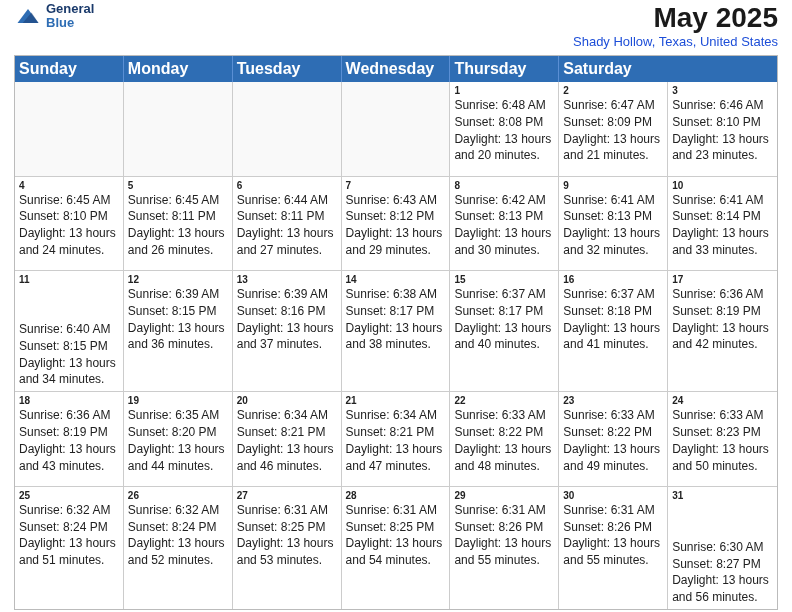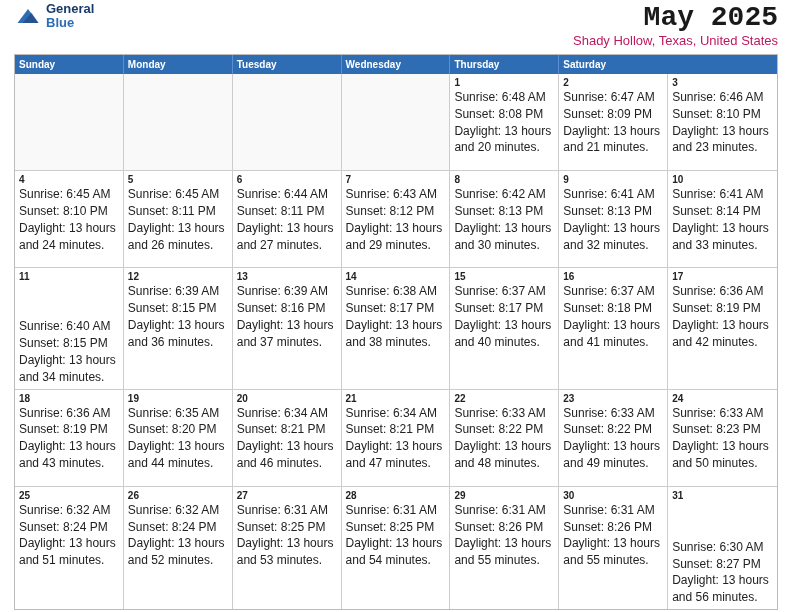--- a/index.html
+++ b/index.html
@@ -39,40 +39,39 @@
       width: 28px;
       height: 28px;
     }
     .title-block {
       text-align: right;
     }
     .month-title {
       font-size: 28px;
       font-weight: bold;
       color: #1a1a1a;
-      font-family: Liberation Mono, monospace;
     }
     .location {
       font-size: 13px;
-      color: #be185d;
+      color: #1d4ed8;
     }
     .calendar {
       flex: 1;
       display: flex;
       flex-direction: column;
       border: 1px solid #bbb;
     }
     .calendar-header {
       display: grid;
       grid-template-columns: repeat(7, 1fr);
       background: #2e6db4;
     }
     .calendar-header-cell {
       color: #fff;
-      font-size: 10px;
+      font-size: 16px;
       font-weight: bold;
       padding: 4px 4px;
       text-align: left;
       border-right: 1px solid #5a8fd4;
     }
     .calendar-header-cell:last-child { border-right: none; }
     .calendar-body {
       flex: 1;
       display: flex;
       flex-direction: column;

